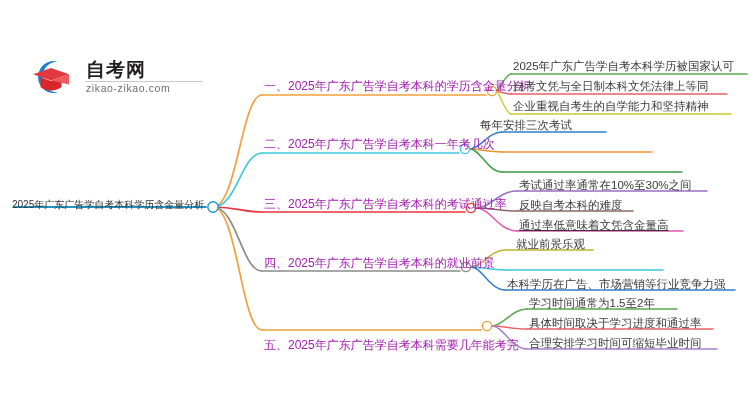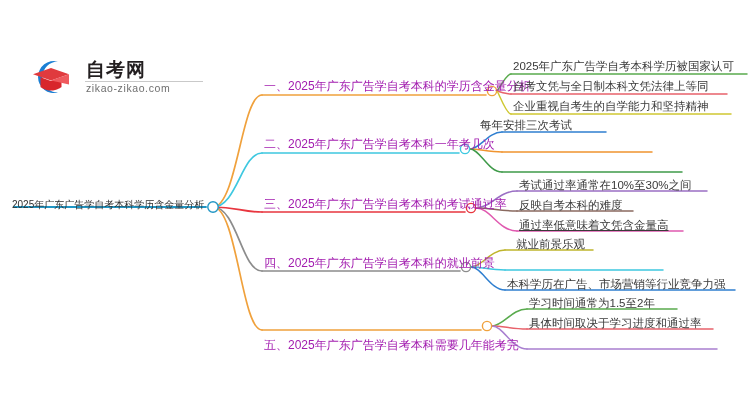--- a/index.html
+++ b/index.html
@@ -184,14 +184,15 @@
   <div class="node-text leaf-text" style="left:519px; top:200px;">反映自考本科的难度</div>
   <div class="node-text leaf-text" style="left:519px; top:220px;text-decoration:underline;">通过率低意味着文凭含金量高</div>
 
   <div class="node-text branch-text" style="left:264px; top:257px;">四、2025年广东广告学自考本科的就业前景</div>
   <div class="node-text leaf-text" style="left:507px; top:239px;margin-left:9px;">就业前景乐观</div>
   <div class="node-text leaf-text" style="left:507px; top:279px;">本科学历在广告、市场营销等行业竞争力强</div>
 
   <div class="node-text branch-text" style="left:264px; top:315px;margin-top:24px;">五、2025年广东广告学自考本科需要几年能考完</div>
   <div class="node-text leaf-text" style="left:529px; top:298px;">学习时间通常为1.5至2年</div>
   <div class="node-text leaf-text" style="left:529px; top:318px;">具体时间取决于学习进度和通过率</div>
+  <div class="node-text leaf-text" style="left:529px; top:338px;">合理安排学习时间可缩短毕业时间</div>
 
 </div>
 
 </body></html>

